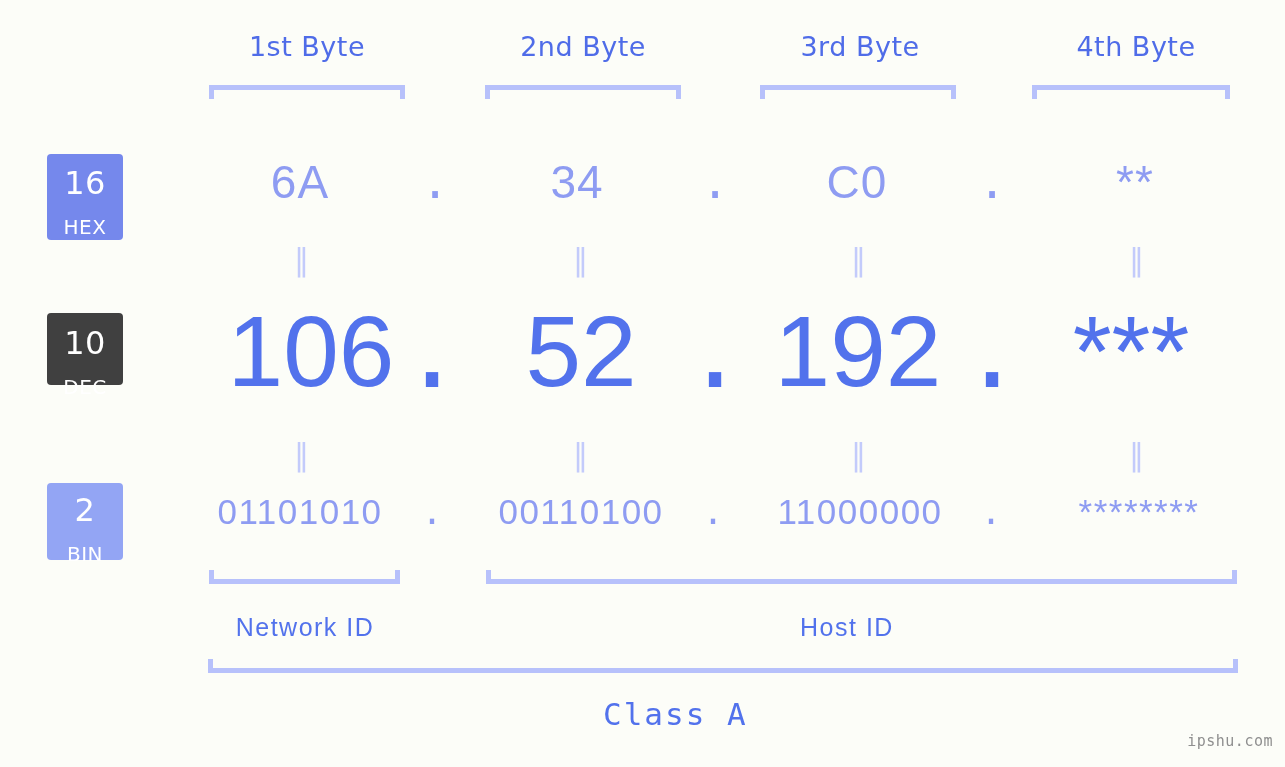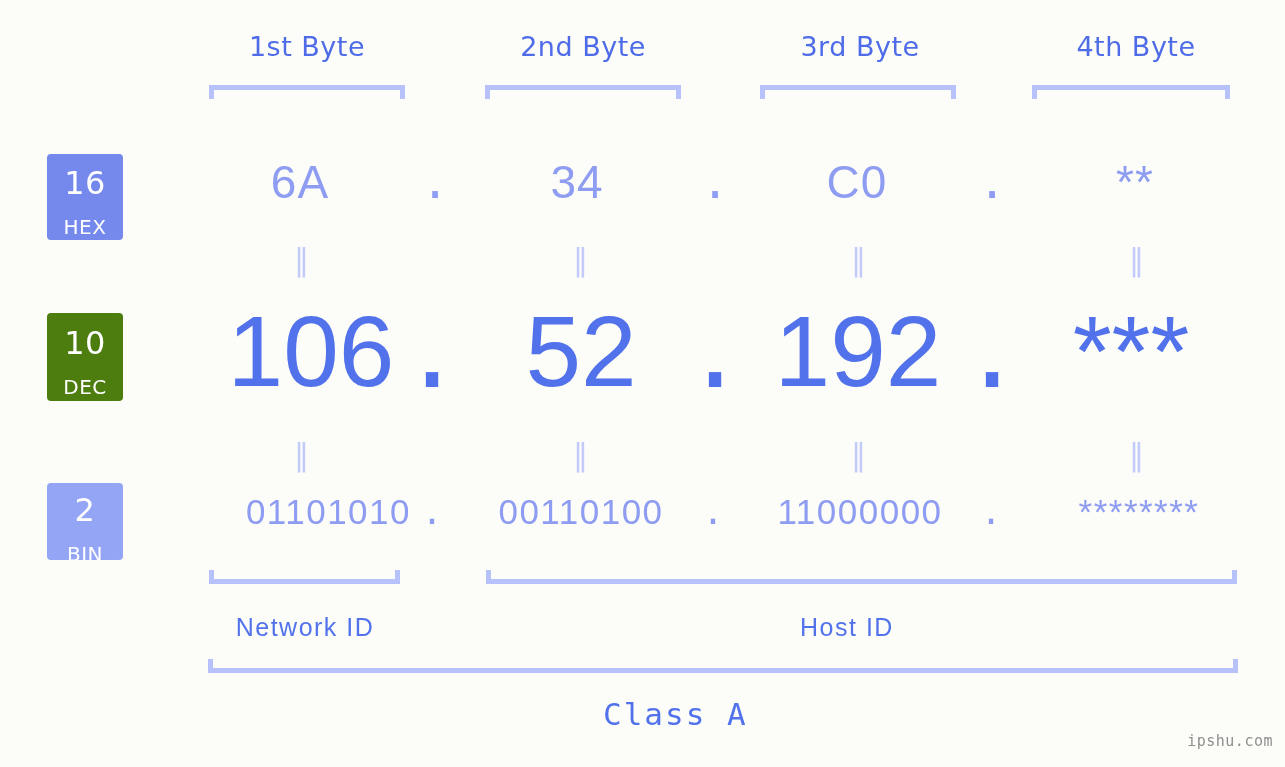--- a/index.html
+++ b/index.html
@@ -72,21 +72,21 @@
     letter-spacing: 0.5px;
   }
   .badge .badge-base {
     display: block;
     font-size: 20px;
     font-weight: 400;
     letter-spacing: 0.5px;
     margin-top: 18px;
   }
   #badge-hex { top: 154px; height: 86px; padding-top: 13px; background: #7588ec; }
-  #badge-dec { top: 313px; height: 88px; padding-top: 14px; background: #4d7c0f; }
+  #badge-dec { top: 313px; height: 72px; padding-top: 14px; background: #404040; }
   #badge-bin { top: 483px; height: 77px; padding-top: 11px; background: #93a5f4; }
 
   
   .val {
     position: absolute;
     text-align: center;
     white-space: nowrap;
     font-family: Liberation Sans, sans-serif;
   }
 
@@ -232,21 +232,21 @@
   <div class="eqsep" style="left:565px; top:440px;">‖</div>
   <div class="eqsep" style="left:843px; top:440px;">‖</div>
   <div class="eqsep" style="left:1121px; top:440px;">‖</div>
 
   <div class="badge" id="badge-bin">
     <span class="badge-num">2</span>
     <span class="badge-base">BIN</span>
   </div>
 
   <div class="row-bin">
-    <div class="val" style="left:189px; width:222px;text-align:right;">01101010</div>
+    <div class="val" style="left:189px; width:222px;">01101010</div>
     <div class="dot" style="left:412px; width:40px;">.</div>
 
     <div class="val" style="left:470px; width:222px;">00110100</div>
     <div class="dot" style="left:693px; width:40px;">.</div>
 
     <div class="val" style="left:749px; width:222px;">11000000</div>
     <div class="dot" style="left:971px; width:40px;">.</div>
 
     <div class="val" style="left:1028px; width:222px;">********</div>
   </div>

